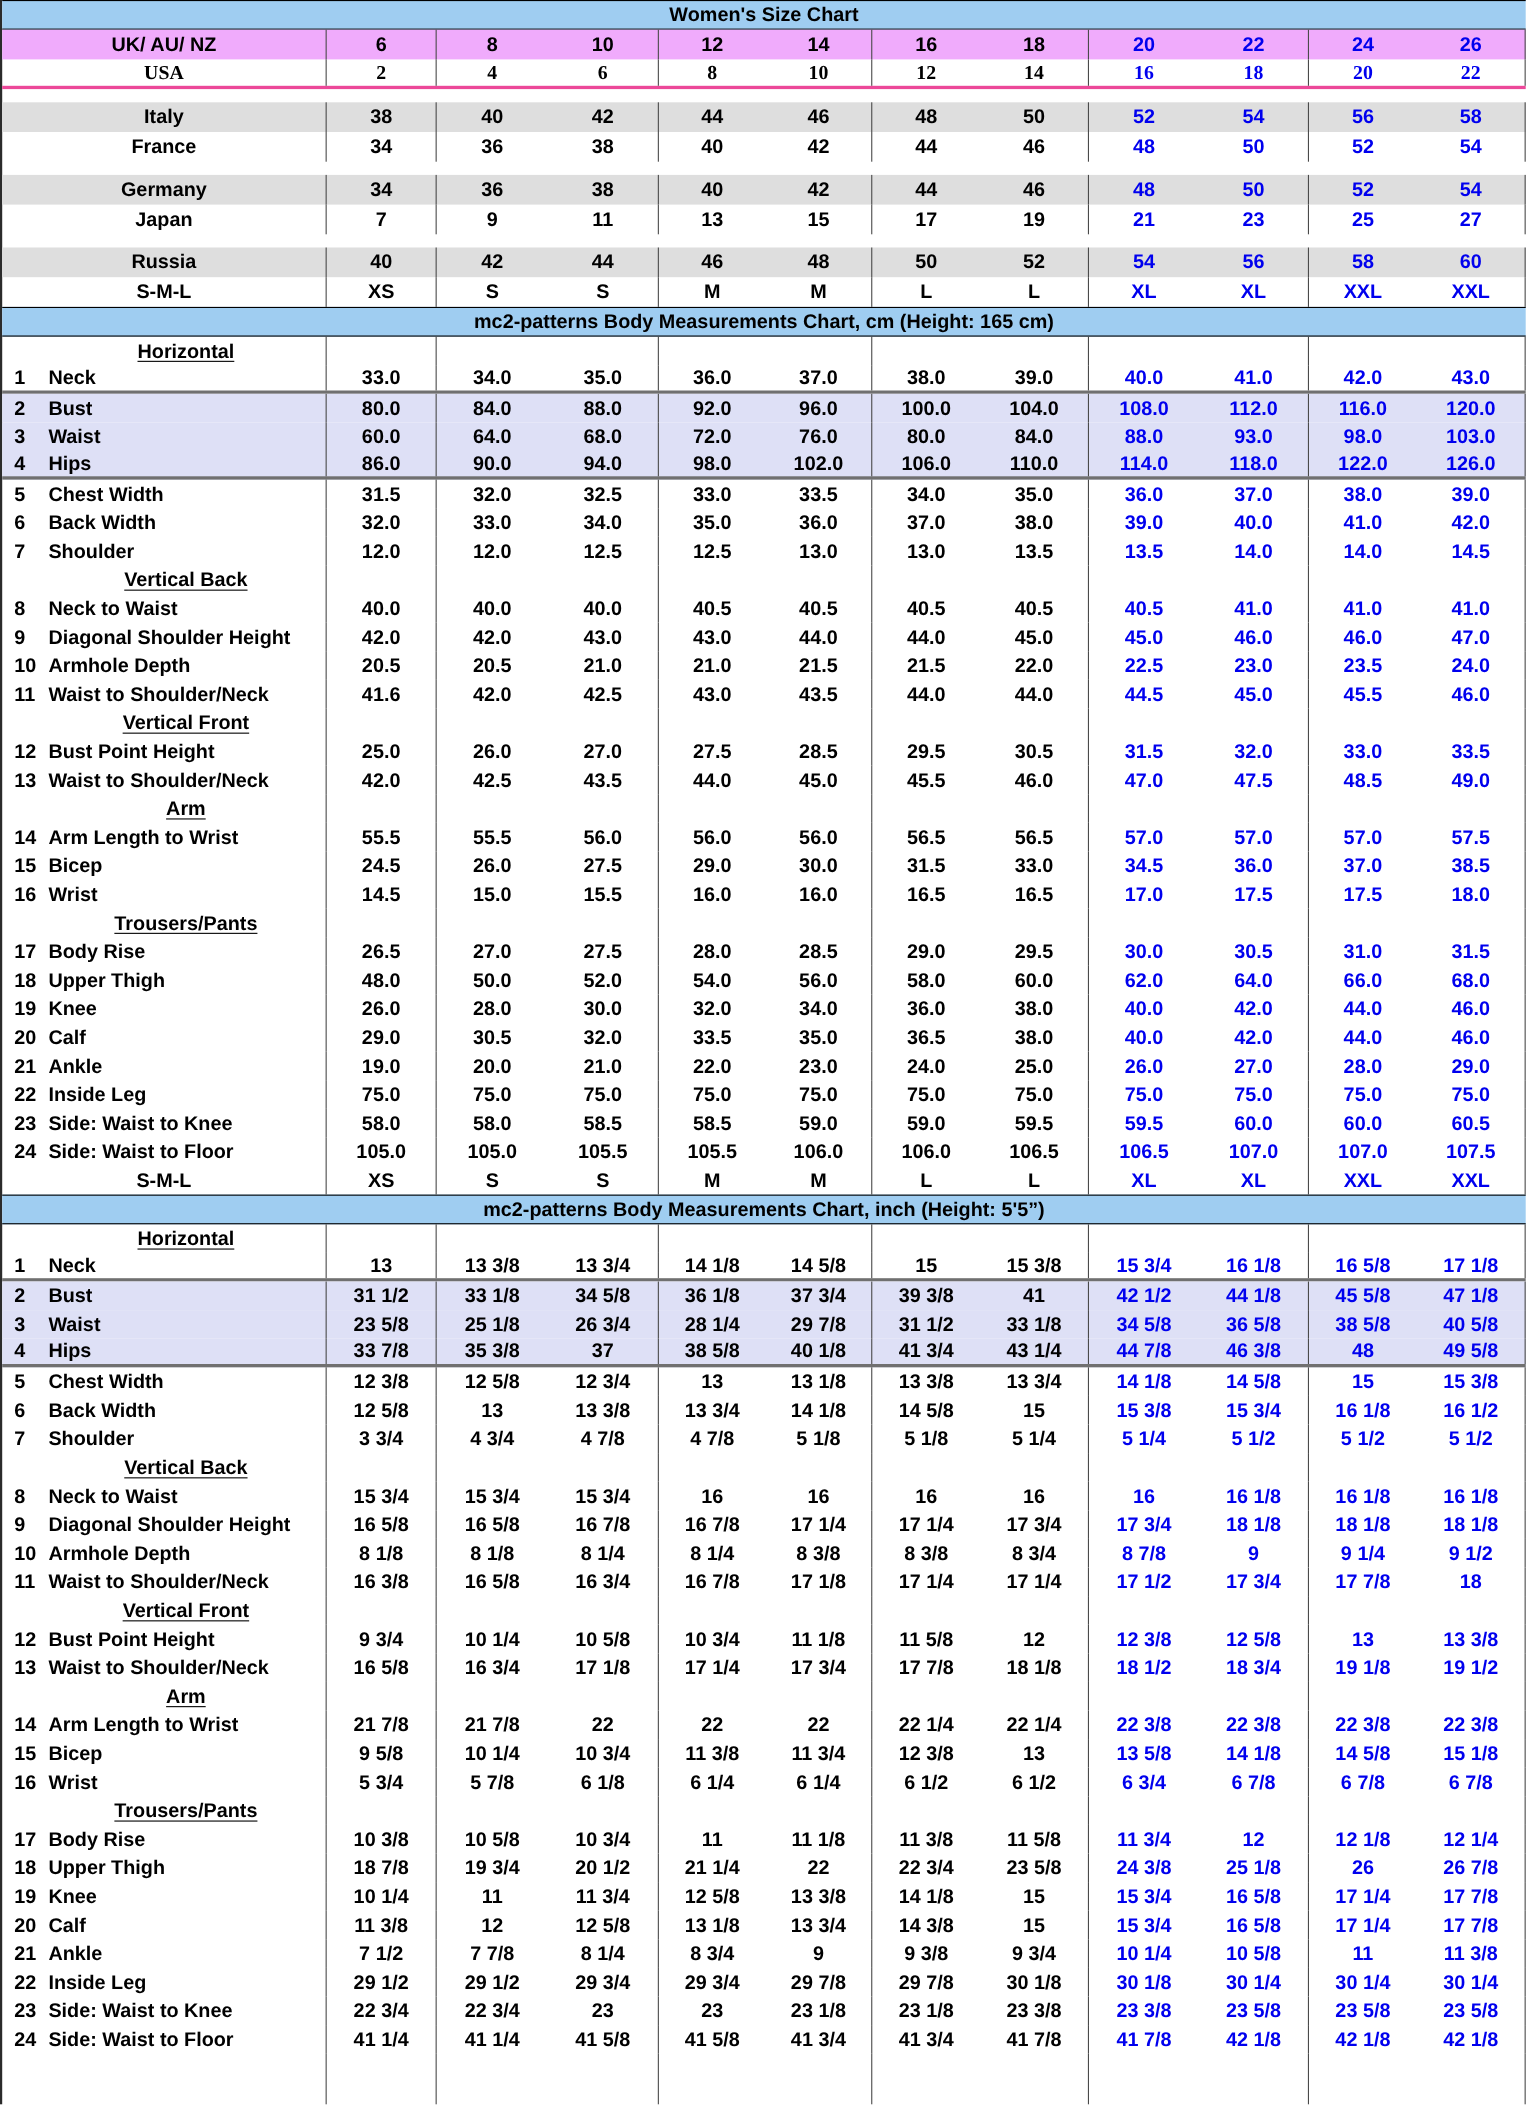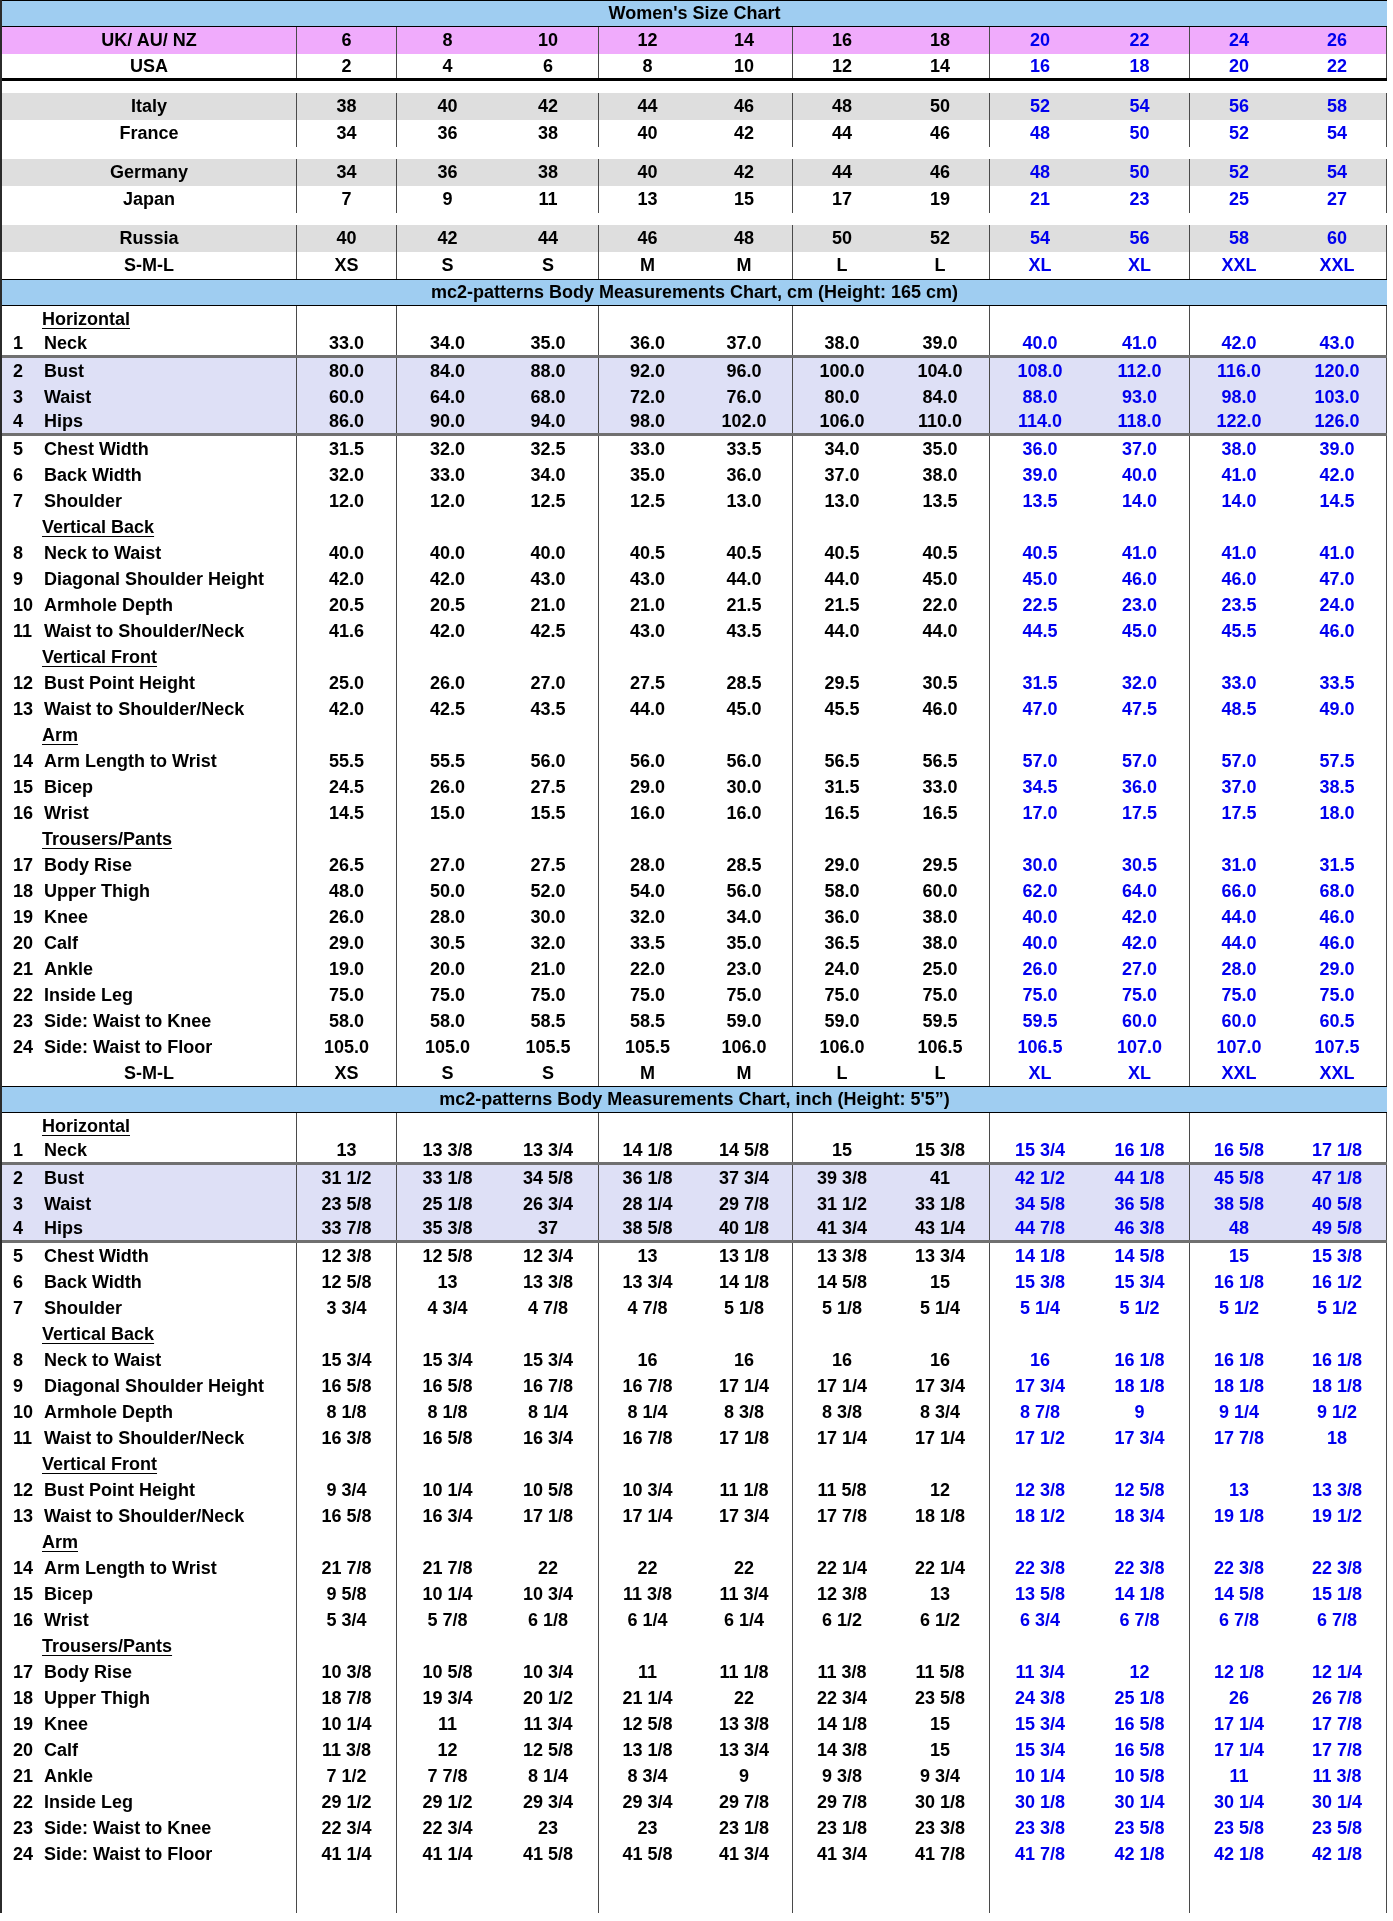--- a/index.html
+++ b/index.html
@@ -14,26 +14,26 @@
   .row-top{height:27px;}
   .row-m{height:26px;}
   .row-empty{height:46px;}
   .c{display:flex;align-items:center;justify-content:center;
      font-size:18px;box-sizing:border-box;overflow:hidden;white-space:nowrap;}
   .bR{border-right:1px solid #4a4a4a;}
   .blue{color:#0000EE;}
   .lc{justify-content:flex-start;padding-left:11px;}
   .lc .num{display:inline-block;width:31px;flex:none;}
   .lc.ctr{justify-content:center;padding-left:0;}
-  .lc.secwrap{padding-left:40px;}
+  .lc.secwrap{justify-content:center;padding-left:40px;}
   .sec{text-decoration:underline;text-underline-offset:3px;}
   .bg-yellow{background:#f0abfc;}
   .bg-gray{background:#DEDEDE;margin-top:12px;}
   .bg-lavender{background:#DEE0F6;}
-  .thick-dark{border-bottom:3px solid #000000;}
+  .thick-dark{border-bottom:3px solid #ec4899;font-family:Liberation Serif, serif;}
   .thick-gray{border-bottom:3px solid #707070;}
 </style>
 </head>
 <body>
 
 <div class="sheet">
   <div class="titlebar">
     <span>Women's Size Chart</span>
   </div>
   <div id="size-rows">

